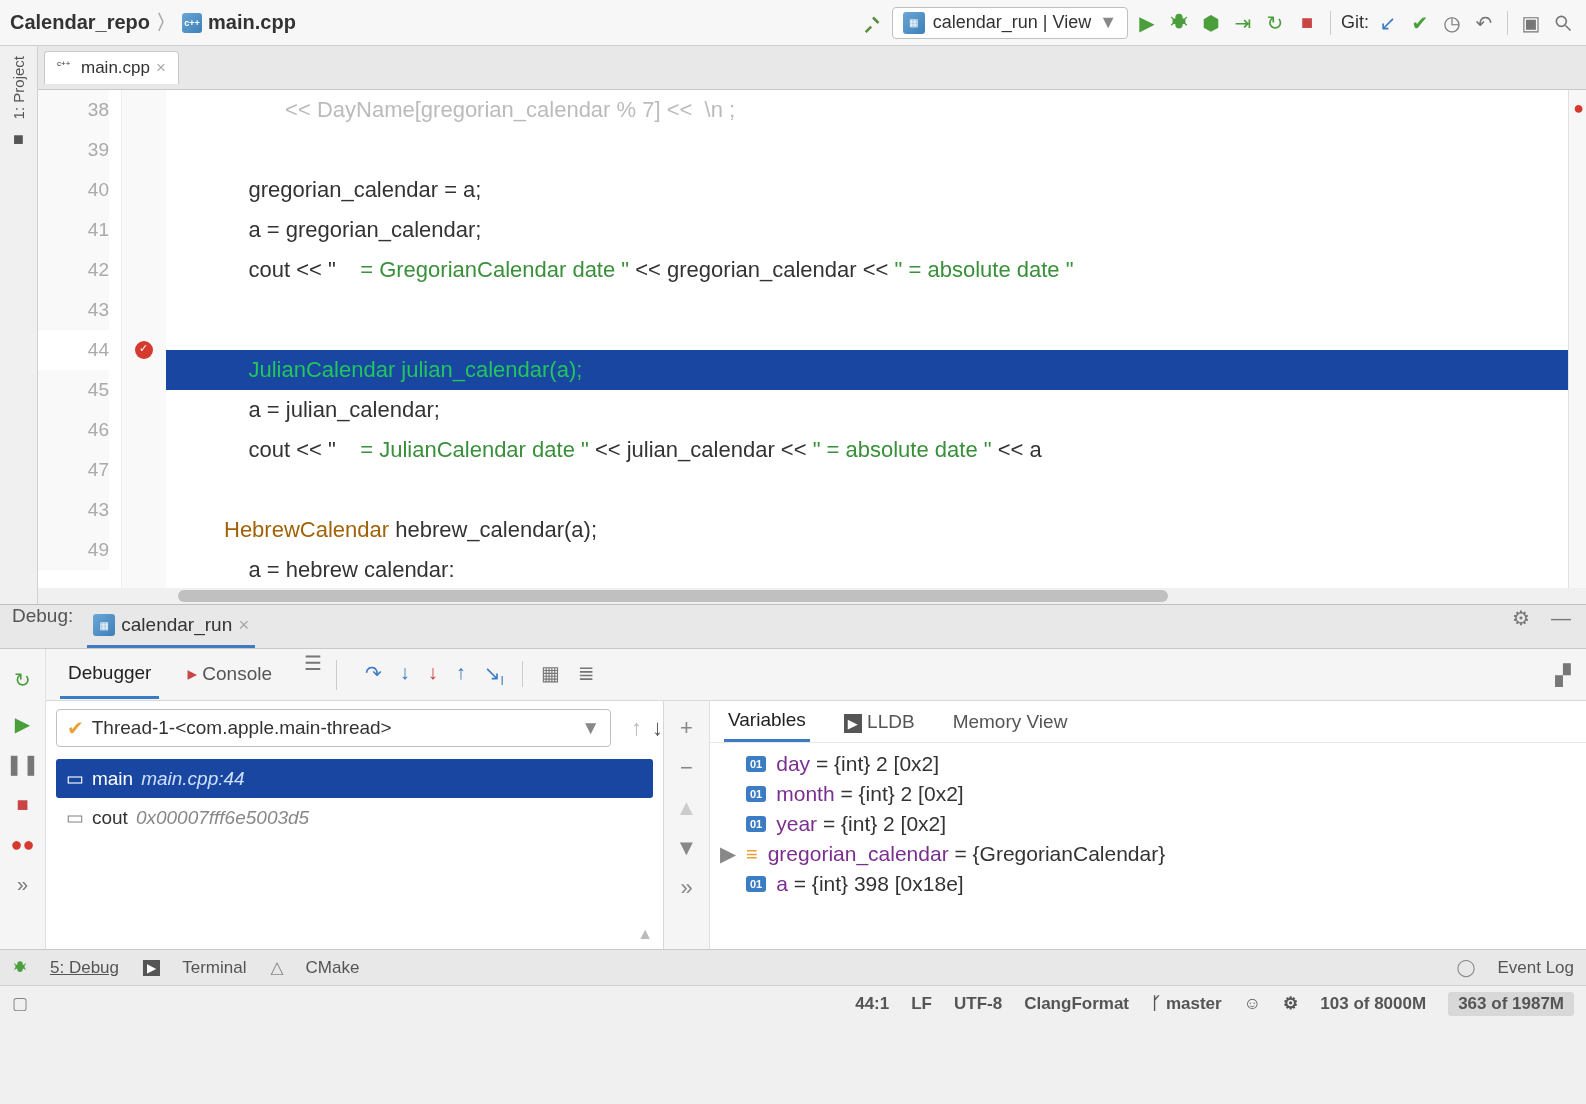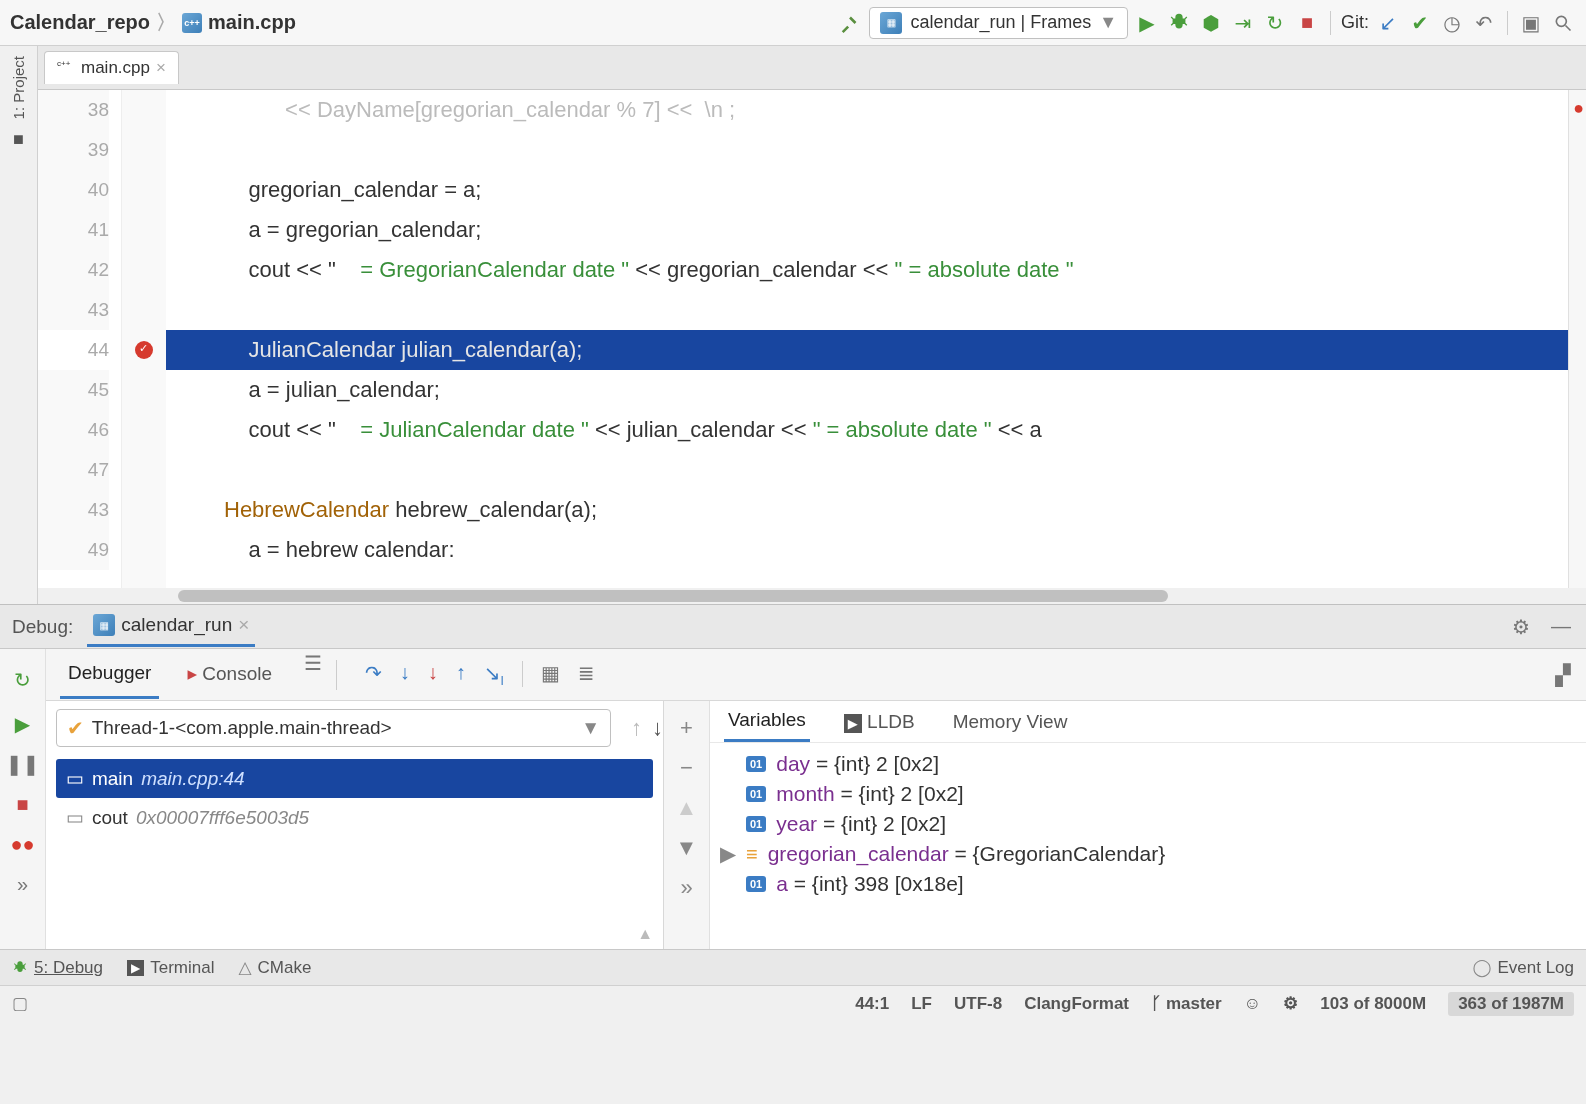--- a/index.html
+++ b/index.html
@@ -36,31 +36,31 @@
 .gutter-col { width: 84px; background: #fff; border-right: 1px solid #eee; }
 .line-nums { color: #aaa; font-family: "Menlo", monospace; font-size: 19px; text-align: right; padding-right: 12px; }
 .line-row { height: 40px; display: flex; align-items: center; justify-content: flex-end; background: #f9f9f9; }
 .line-row.active { background: #fff; }
 .bp-col { width: 44px; background: #f9f9f9; display: flex; flex-direction: column; }
 .bp-cell { height: 40px; display: flex; align-items: center; justify-content: center; }
 .bp-dot { width: 18px; height: 18px; background: #d63a2e; border-radius: 50%; position: relative; }
 .bp-dot::after { content: "✓"; color: #fff; font-size: 11px; position: absolute; top: 1px; left: 4px; }
 .code-col { flex: 1; font-family: "Menlo", monospace; font-size: 22px; }
 .code-line { height: 40px; display: flex; align-items: center; padding-left: 58px; white-space: pre; }
-.code-line.hl { background: #1846a0; color: #e5e5e5; }
+.code-line.hl { background: #1846a0; color: #22c55e; margin-top: 20px; }
 .kw { color: #a16207; }
 .str { color: #398f3a; }
 .editor-scroll-h { height: 16px; background: #f0f0f0; position: relative; }
 .editor-scroll-h .thumb { position: absolute; left: 140px; width: 990px; height: 12px; top: 2px; background: #c0c0c0; border-radius: 6px; }
 .editor-right-bar { width: 18px; background: #f7f7f7; border-left: 1px solid #e0e0e0; position: relative; }
 .error-badge { position: absolute; top: 8px; right: 2px; color: #d63a2e; font-size: 18px; font-weight: bold; }
 
 
 .debug-panel { border-top: 1px solid #c0c0c0; }
-.debug-header { height: 44px; background: #e8e8e8; display: flex; align-items: center; padding: 0 12px; gap: 14px; border-bottom: 1px solid #c8c8c8; }
+.debug-header { height: 44px; background: #e8e8e8; display: flex; padding: 0 12px; gap: 14px; border-bottom: 1px solid #c8c8c8; }
 .debug-header .label { font-size: 19px; color: #555; }
 .debug-tab-run { display: flex; align-items: center; gap: 6px; border-bottom: 3px solid #3b7cc4; padding: 8px 6px; font-size: 19px; }
 .debug-tab-run .close { color: #aaa; }
 .debug-tools-row { height: 52px; background: #f5f5f5; display: flex; align-items: center; border-bottom: 1px solid #d8d8d8; }
 .debug-tabs-inner { display: flex; gap: 20px; padding-left: 14px; font-size: 19px; }
 .debug-sub-tab { padding: 12px 8px; color: #555; cursor: pointer; }
 .debug-sub-tab.active { border-bottom: 3px solid #3b7cc4; color: #222; }
 .step-icons { display: flex; gap: 18px; margin-left: 18px; font-size: 20px; }
 .debug-body { display: flex; height: 248px; }
 .debug-left-col { width: 46px; background: #f5f5f5; border-right: 1px solid #e0e0e0; display: flex; flex-direction: column; align-items: center; gap: 14px; padding-top: 10px; }
@@ -83,21 +83,21 @@
 .var-list { padding: 6px 10px; font-family: "Menlo", monospace; font-size: 21px; }
 .var-row { display: flex; align-items: center; gap: 10px; padding: 3px 0; }
 .var-badge { background: #3b7cc4; color: #fff; font-size: 11px; padding: 2px 4px; border-radius: 3px; font-family: sans-serif; font-weight: bold; }
 .var-obj-badge { color: #e8a23b; font-size: 20px; }
 .var-name { color: #7a2f8f; }
 .var-val { color: #333; }
 .var-arrow { color: #888; width: 16px; }
 
 
 .bottom-tabs { height: 36px; background: #e8e8e8; border-top: 1px solid #c8c8c8; display: flex; align-items: center; padding: 0 12px; gap: 24px; font-size: 17px; }
-.bottom-tab { display: flex; align-items: center; gap: 6px; color: #555; cursor: pointer; }
+.bottom-tab { display: flex; align-items: center; gap: 22px; color: #555; cursor: pointer; }
 .bottom-tab.active { text-decoration: underline; }
 .status-bar { height: 36px; background: #f0f0f0; border-top: 1px solid #d0d0d0; display: flex; align-items: center; padding: 0 12px; gap: 22px; font-size: 17px; color: #555; }
 .status-bar .right-group { margin-left: auto; display: flex; gap: 22px; align-items: center; font-weight: bold; }
 .mem-bar { background: #d8d8d8; padding: 2px 10px; border-radius: 3px; }
 .app-icon { width: 22px; height: 22px; background: linear-gradient(135deg,#6ba7d6,#3d7fb8); border-radius: 3px; display: inline-flex; align-items: center; justify-content: center; font-size: 10px; color: #fff; }
 </style>
 </head>
 <body>
 
 <div class="top-toolbar">
@@ -108,21 +108,21 @@
     <span>main.cpp</span>
   </div>
   <div class="spacer"></div>
   <span class="toolbar-icon hammer-icon">
     <svg width="22" height="22" viewBox="0 0 24 24">
         <path fill="#5a8f3f" d="M13 5l6 6-2 2-6-6zM3 21l6-6 2 2-6 6z"></path>
       </svg>
   </span>
   <div class="run-config">
     <span class="app-icon">▦</span>
-    <span>calendar_run | Frames</span>
+    <span>calendar_run | View</span>
     <span class="tri">▼</span>
   </div>
   <span class="toolbar-icon green">▶</span>
   <span class="toolbar-icon green">
     <svg width="22" height="22" viewBox="0 0 24 24">
         <path fill="#4a9e3c" d="M12 2a4 4 0 014 4v1h2l2-2 1 1-2 2v4l2 2-1 1-2-2h-2v1a4 4 0 01-8 0v-1H6l-2 2-1-1 2-2V8L3 6l1-1 2 2h2V6a4 4 0 014-4z"></path>
       </svg>
   </span>
   <span class="toolbar-icon green">⬢</span>
   <span class="toolbar-icon green">⇥</span>

